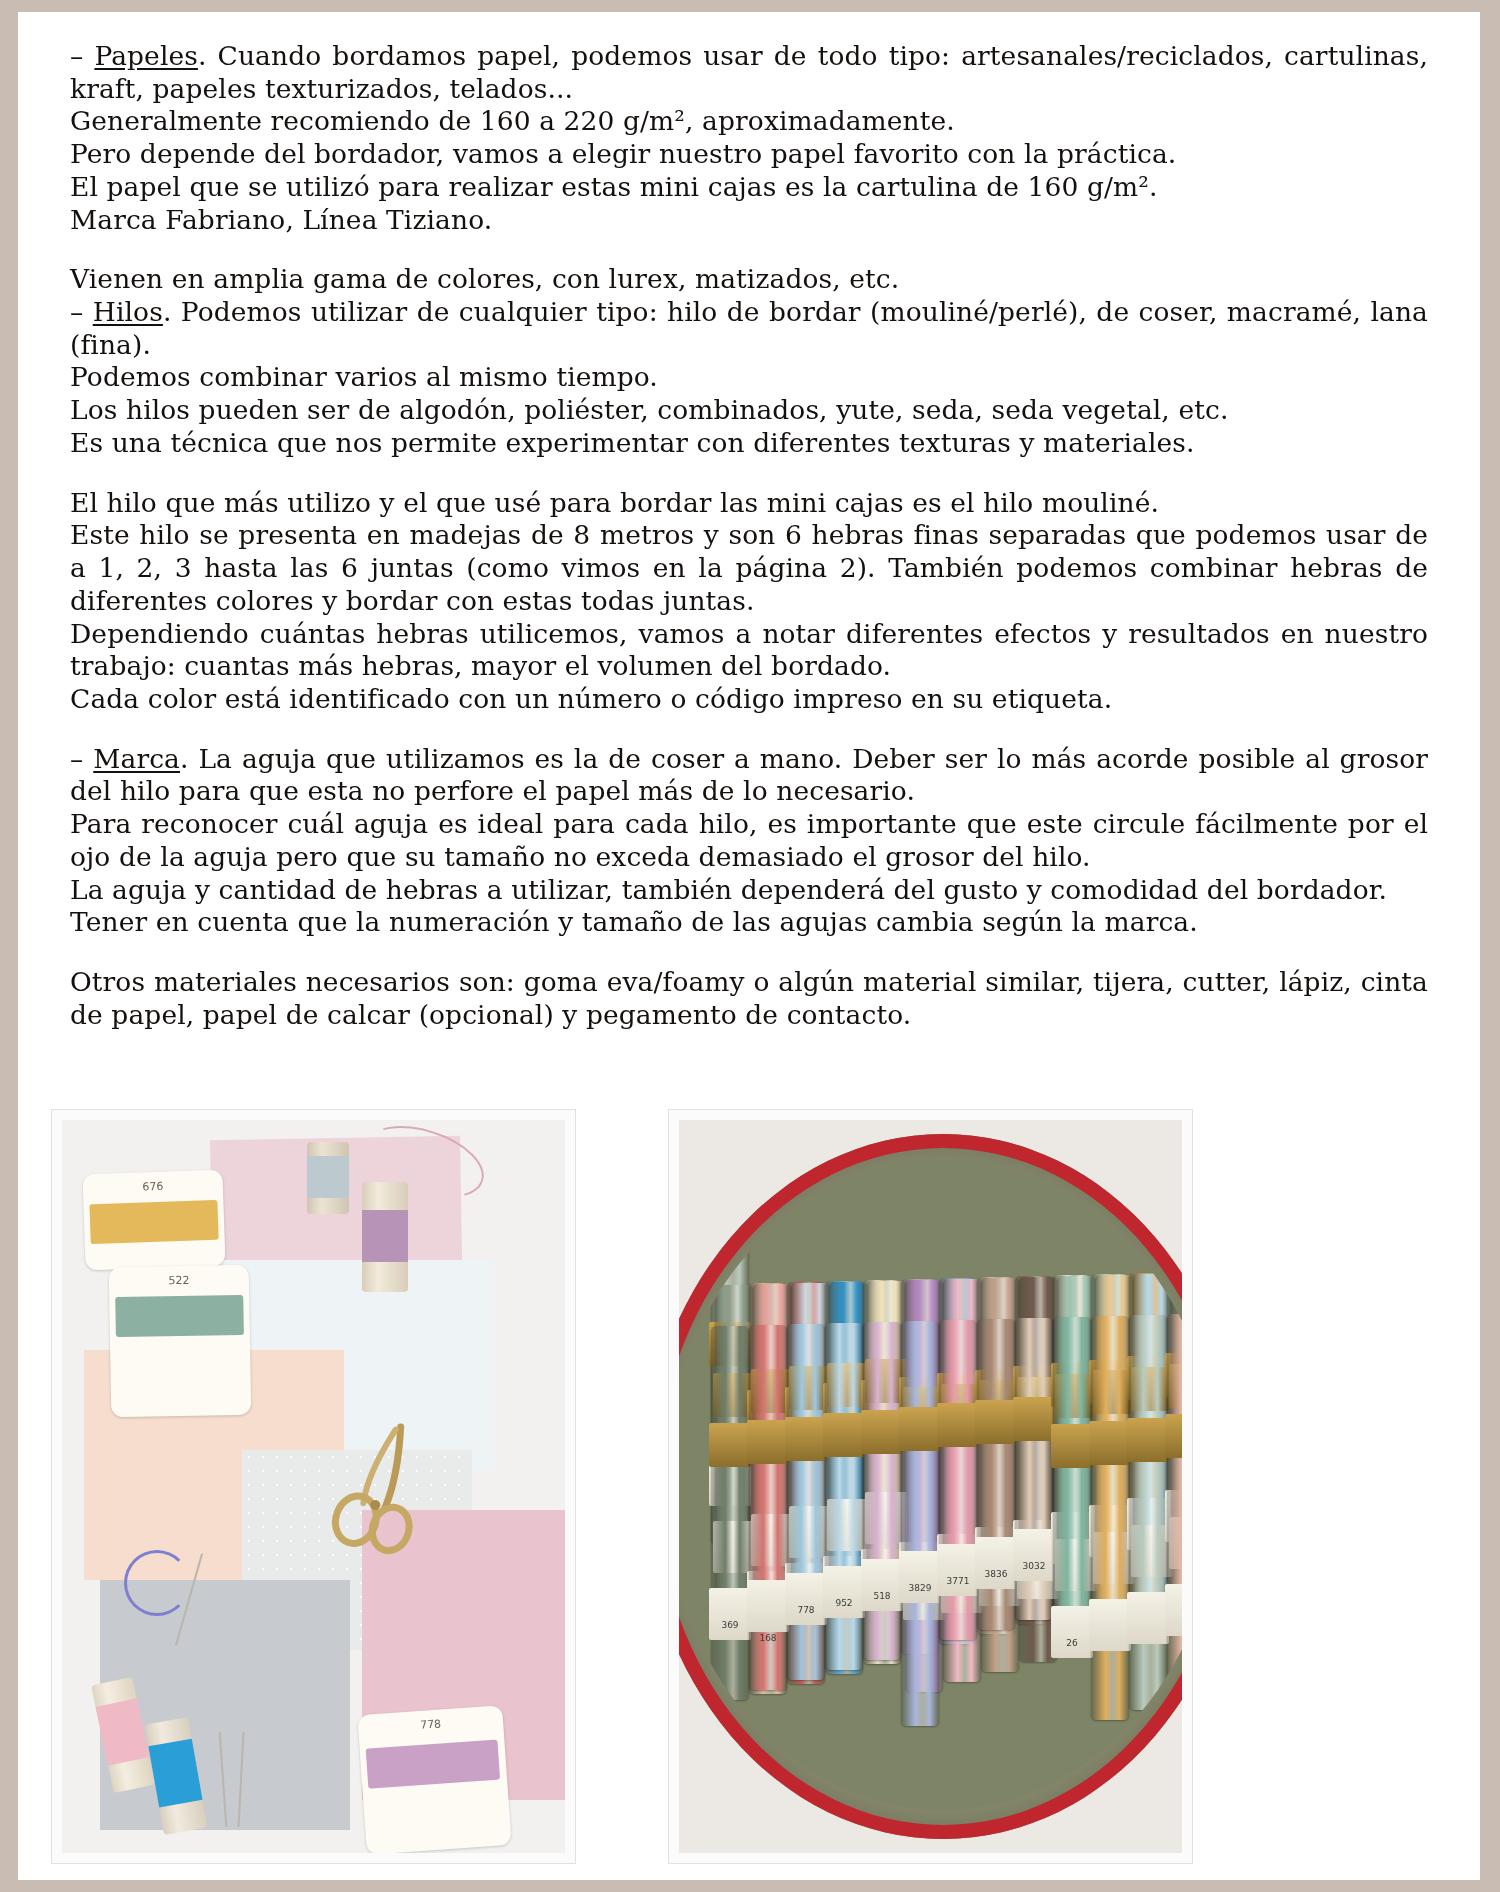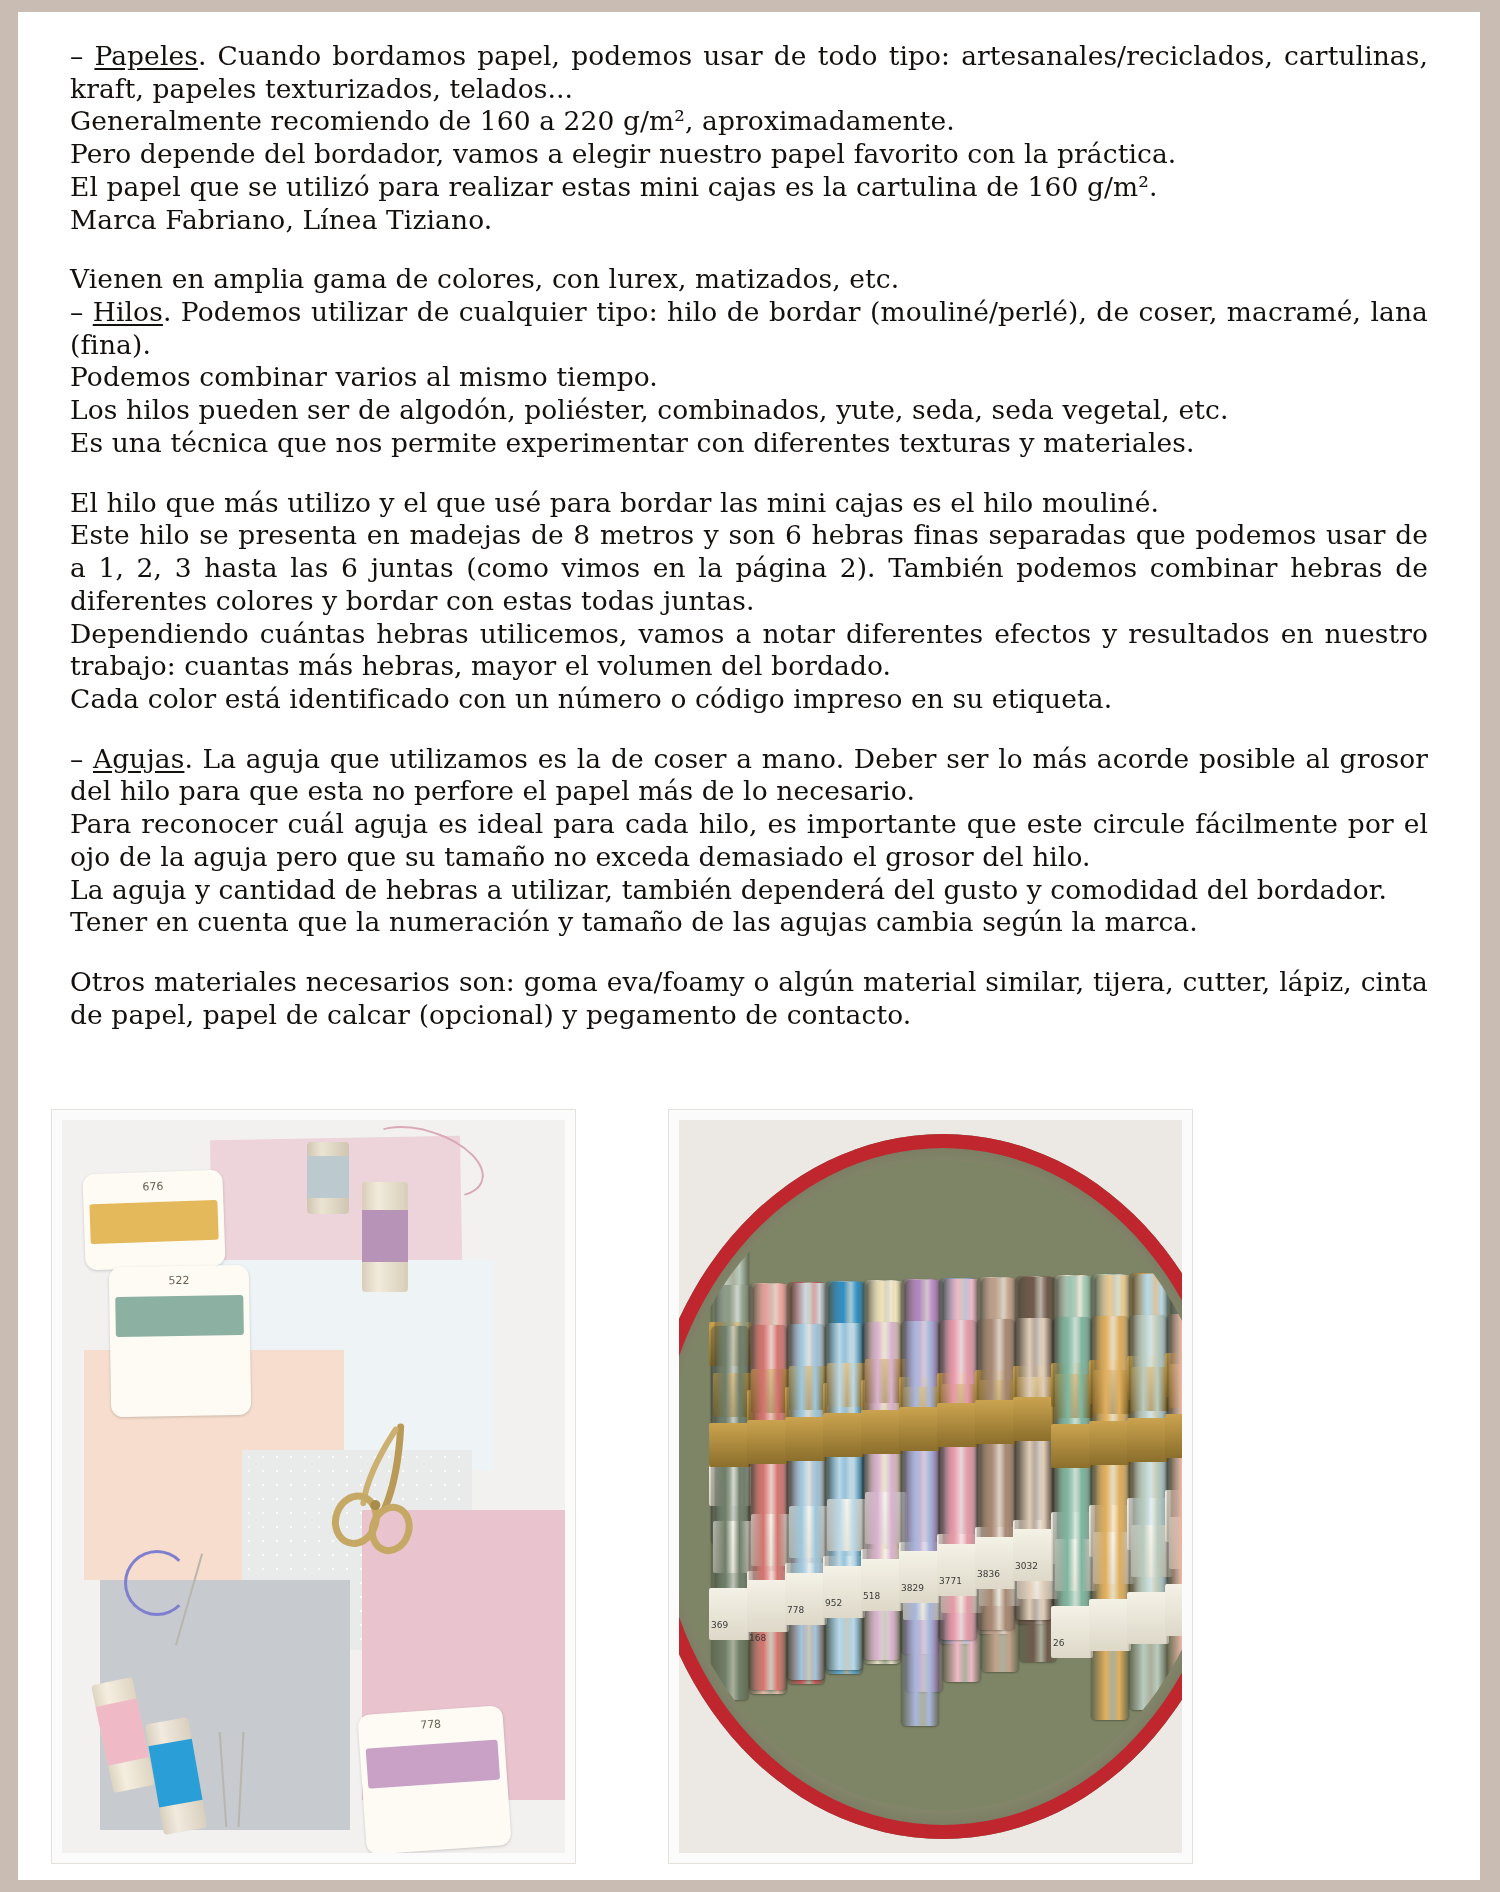--- a/index.html
+++ b/index.html
@@ -141,21 +141,21 @@
             box-shadow:inset 0 0 0 14px #c0262e, inset 0 0 60px rgba(0,0,0,.35); }
   .pb-inner { position:absolute; left:-14px; top:40px; width:555px; height:650px;
             border-radius:50%; background:#7e8566; overflow:hidden; }
   .skeins { position:absolute; left:34px; top:24px; width:520px; height:640px; }
   .skein { position:absolute; width:38px; border-radius:5px;
            box-shadow:0 1px 2px rgba(0,0,0,.3); }
   .skein .band { position:absolute; left:-2px; right:-2px; height:44px;
            background:linear-gradient(180deg,#caa34f,#8c6f2c);
            border-radius:2px; }
   .skein .band.low { background:linear-gradient(180deg,#f4f1e6,#ddd8c8); }
-  .skein .code { position:absolute; left:0; right:0; text-align:left;
+  .skein .code { position:absolute; left:0; right:0; text-align:center;
            font-family:"DejaVu Sans", sans-serif; font-size:9px; color:#3a3a38; }
 </style>
 </head>
 <body>
 
 <div class="page">
 
   <p class="para">
     <span class="dash">–</span>
     <span class="u">Papeles</span><span>. Cuando bordamos papel, podemos usar de todo tipo: artesanales/reciclados, cartulinas, kraft, papeles texturizados, telados...</span>
@@ -180,21 +180,21 @@
 
   <p class="para nojust"><span>El hilo que más utilizo y el que usé para bordar las mini cajas es el hilo mouliné.</span></p>
   <p class="para"><span>Este hilo se presenta en madejas de 8 metros y son 6 hebras finas separadas que podemos usar de a 1, 2, 3 hasta las 6 juntas (como vimos en la página 2). También podemos combinar hebras de diferentes colores y bordar con estas todas juntas.</span></p>
   <p class="para"><span>Dependiendo cuántas hebras utilicemos, vamos a notar diferentes efectos y resultados en nuestro trabajo: cuantas más hebras, mayor el volumen del bordado.</span></p>
   <p class="para nojust"><span>Cada color está identificado con un número o código impreso en su etiqueta.</span></p>
 
   <div class="gap"></div>
 
   <p class="para">
     <span class="dash">–</span>
-    <span class="u">Agujas</span><span>. La aguja que utilizamos es la de coser a mano. Deber ser lo más acorde posible al grosor del hilo para que esta no perfore el papel más de lo necesario.</span>
+    <span class="u">Marca</span><span>. La aguja que utilizamos es la de coser a mano. Deber ser lo más acorde posible al grosor del hilo para que esta no perfore el papel más de lo necesario.</span>
   </p>
   <p class="para"><span>Para reconocer cuál aguja es ideal para cada hilo, es importante que este circule fácilmente por el ojo de la aguja pero que su tamaño no exceda demasiado el grosor del hilo.</span></p>
   <p class="para"><span>La aguja y cantidad de hebras a utilizar, también dependerá del gusto y comodidad del bordador.</span></p>
   <p class="para nojust"><span>Tener en cuenta que la numeración y tamaño de las agujas cambia según la marca.</span></p>
 
   <div class="gap"></div>
 
   <p class="para"><span>Otros materiales necesarios son: goma eva/foamy o algún material similar, tijera, cutter, lápiz, cinta de papel, papel de calcar (opcional) y pegamento de contacto.</span></p>
 
 </div>

